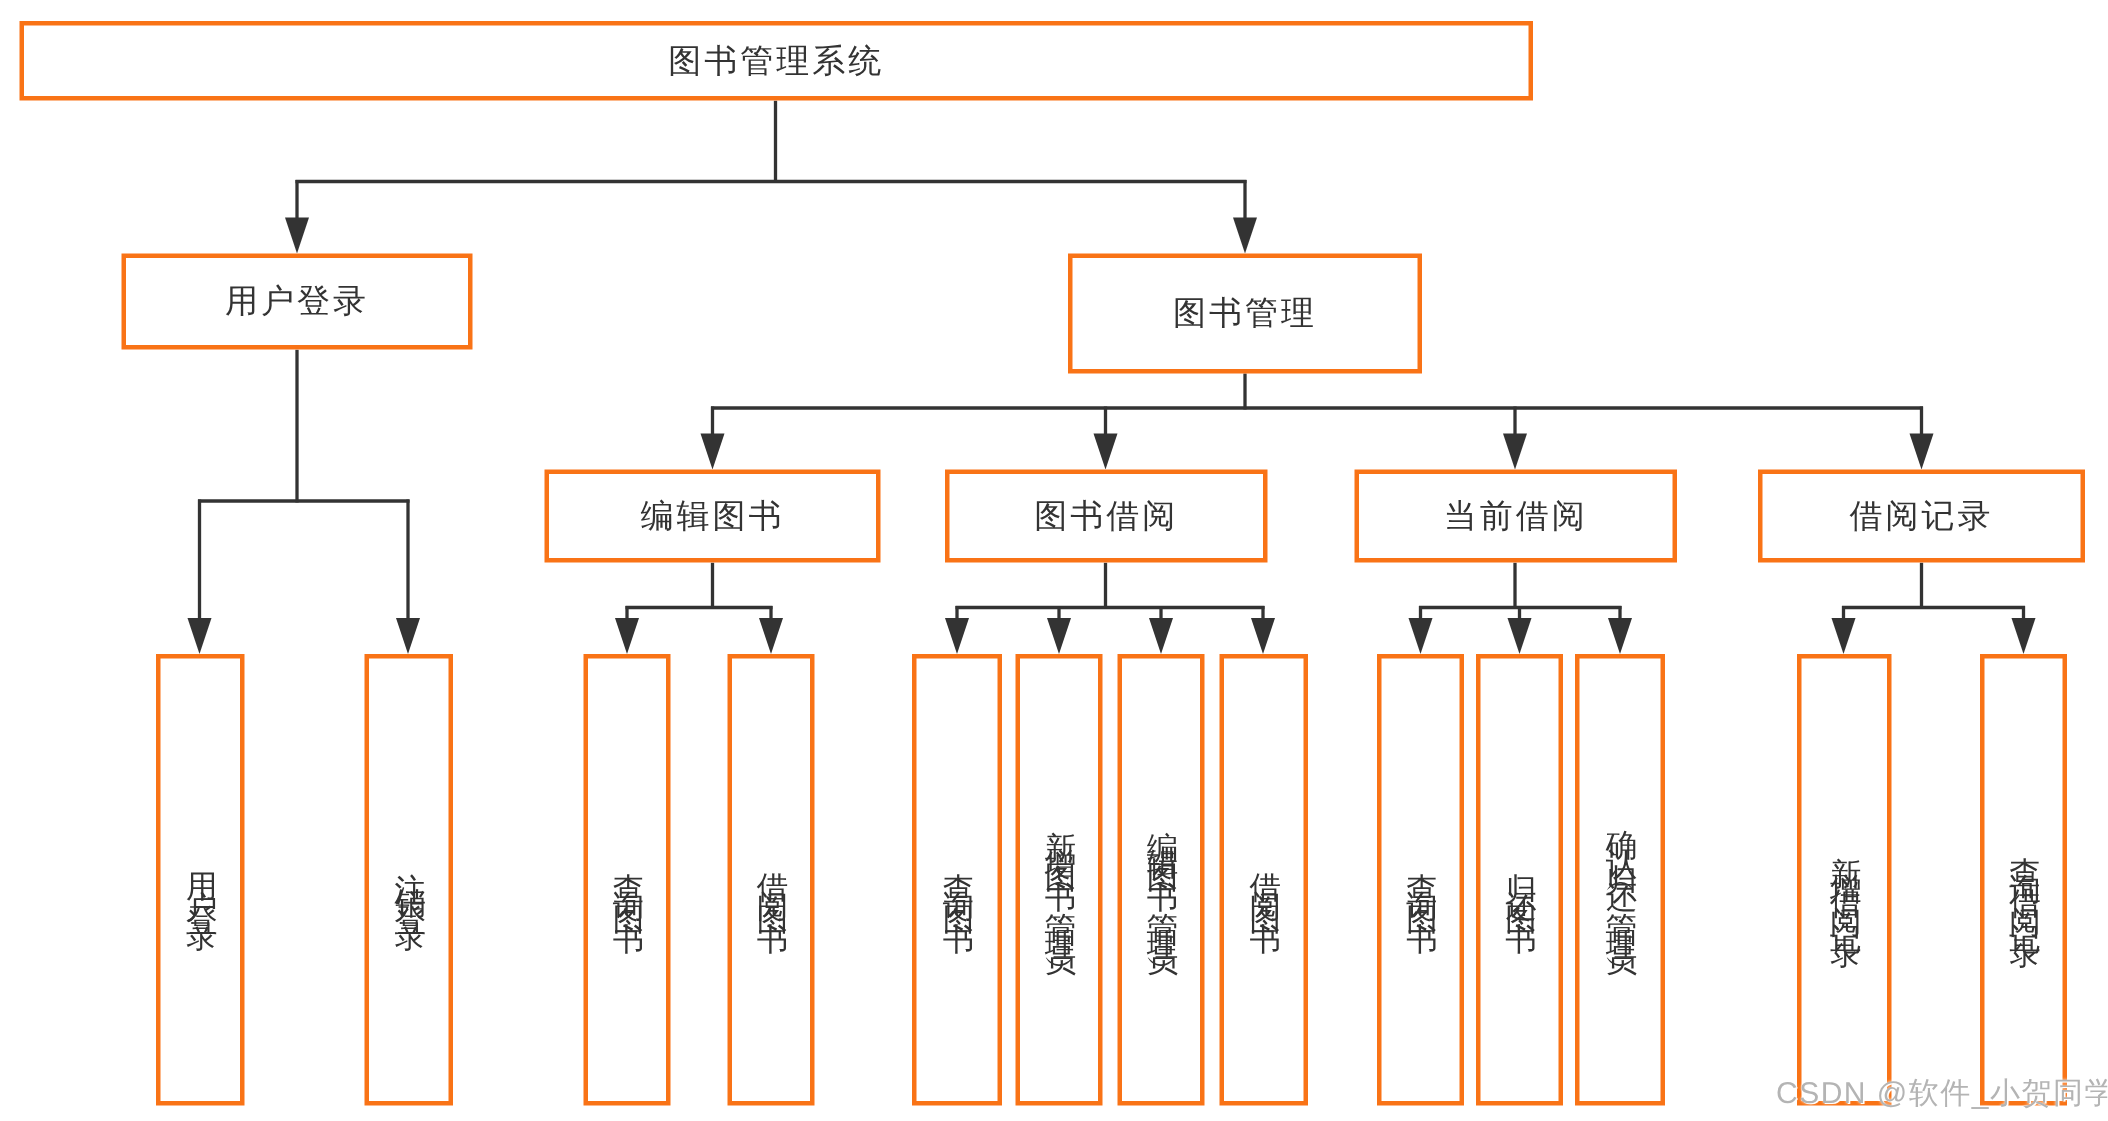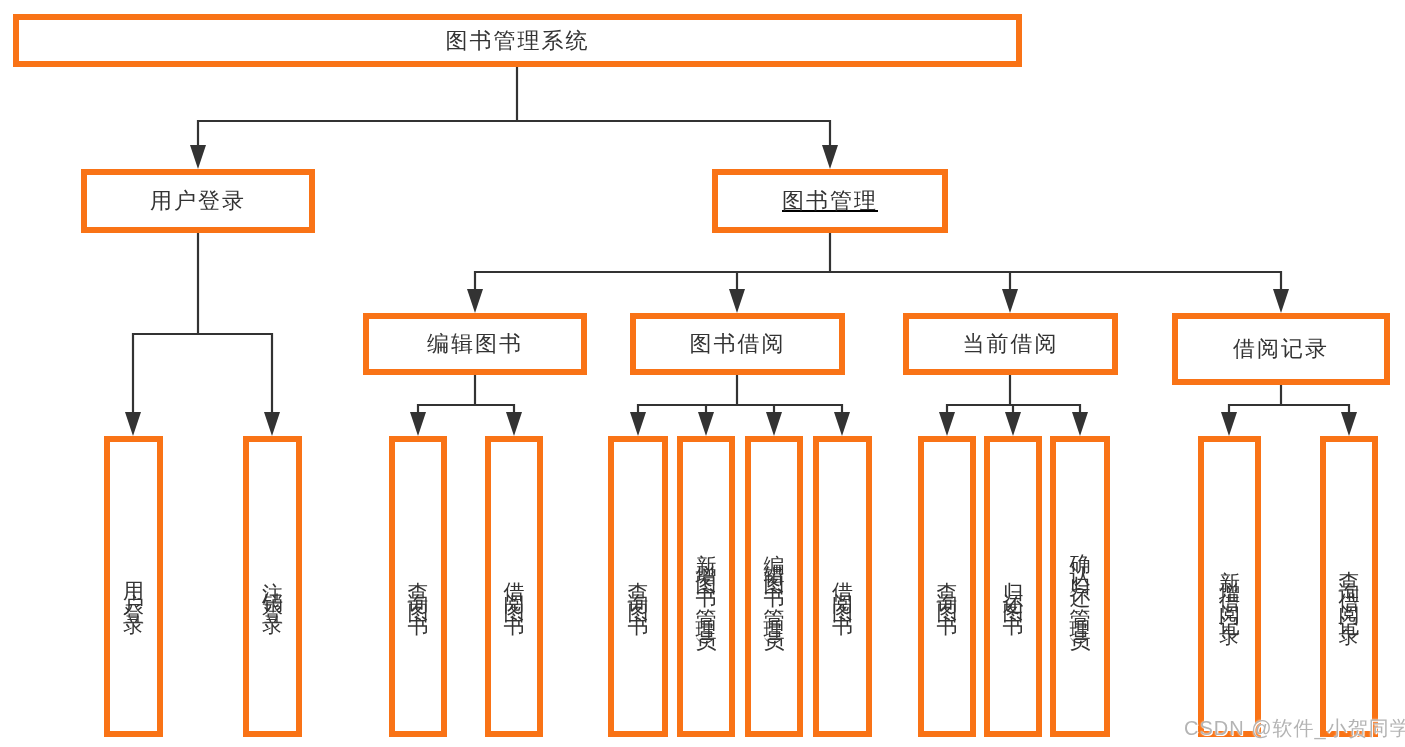--- a/index.html
+++ b/index.html
@@ -3,38 +3,38 @@
 <meta charset="utf-8">
 <style>
   html,body { margin:0; padding:0; background:#fff; }
   .canvas {
     position:relative; width:1405px; height:747px; background:#ffffff;
     font-family:"Liberation Sans", sans-serif; overflow:hidden;
   }
   svg.connectors { position:absolute; left:0; top:0; }
   .node {
     position:absolute; box-sizing:border-box; background:#ffffff;
-    border:6px solid #f97316; display:flex; align-items:center; justify-content:center;
+    border:3px solid #f97316; display:flex; align-items:center; justify-content:center;
   }
   .node > span { color:#333333; }
   .h > span { font-size:22px; letter-spacing:2px; white-space:nowrap; }
   .v > span {
     writing-mode:vertical-rl; text-orientation:mixed;
     font-size:21px; letter-spacing:11px; white-space:nowrap;
   }
   
   #n-root            { left:13px;   top:14px;  width:1009px; height:53px; }
   
   #n-user-login      { left:81px;   top:169px; width:234px;  height:64px; }
-  #n-book-mgmt       { left:712px;  top:169px; width:236px;  height:64px;text-decoration:underline; }
+  #n-book-mgmt       { left:712px;  top:169px; width:236px;  height:80px; }
   
   #n-new-book-rec    { left:363px;  top:313px; width:224px;  height:62px; }
   #n-book-borrow     { left:630px;  top:313px; width:215px;  height:62px; }
   #n-current-borrow  { left:903px;  top:313px; width:215px;  height:62px; }
-  #n-borrow-records  { left:1172px; top:313px; width:218px;  height:72px;justify-content:center; }
+  #n-borrow-records  { left:1172px; top:313px; width:218px;  height:62px;justify-content:center; }
   
   #n-ul-login   { left:104px;  top:436px; width:59px; height:301px; }
   #n-ul-logout  { left:243px;  top:436px; width:59px; height:301px; }
   #n-nb-query   { left:389px;  top:436px; width:58px; height:301px; }
   #n-nb-borrow  { left:485px;  top:436px; width:58px; height:301px; }
   #n-bb-query   { left:608px;  top:436px; width:60px; height:301px; }
   #n-bb-add     { left:677px;  top:436px; width:58px; height:301px; }
   #n-bb-edit    { left:745px;  top:436px; width:58px; height:301px; }
   #n-bb-borrow  { left:813px;  top:436px; width:59px; height:301px; }
   #n-cb-query   { left:918px;  top:436px; width:58px; height:301px; }

